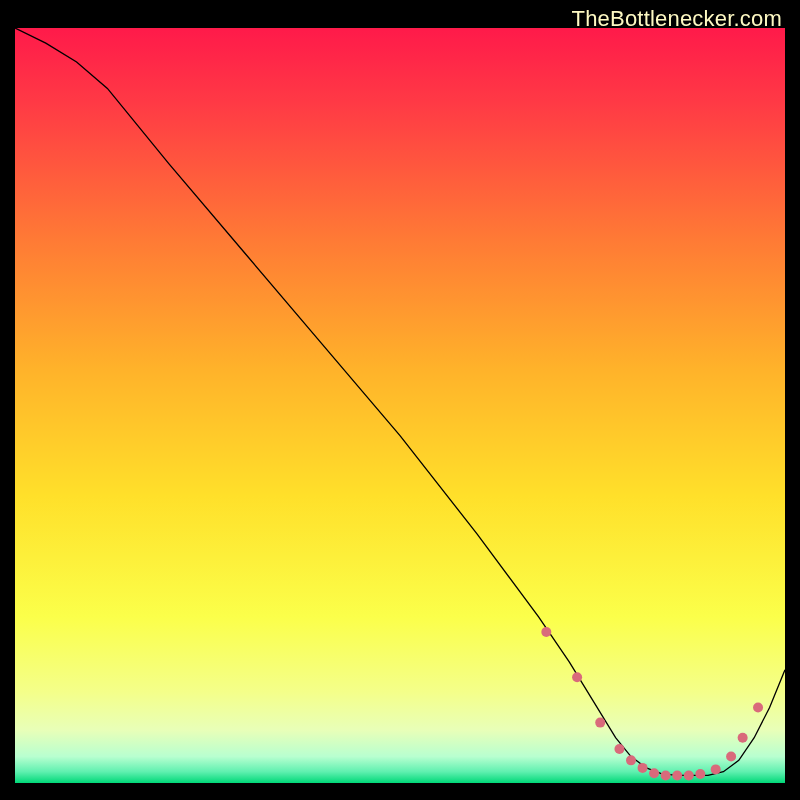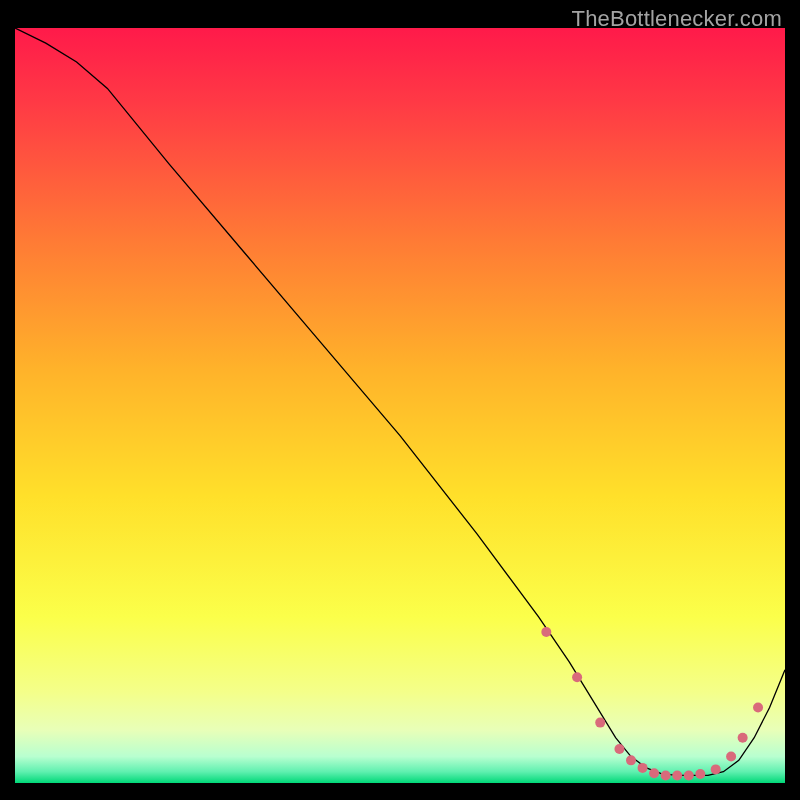--- a/index.html
+++ b/index.html
@@ -7,21 +7,21 @@
     width: 800px;
     height: 800px;
     background: #000;
     position: relative;
     font-family: Arial, sans-serif;
   }
   .watermark {
     position: absolute;
     top: 6px;
     right: 18px;
-    color: #a3a3a3;
+    color: #fef9c3;
     font-size: 22px;
     font-weight: 400;
     z-index: 10;
     letter-spacing: 0.2px;
   }
   .plot-area {
     position: absolute;
     left: 15px;
     top: 28px;
     width: 770px;

